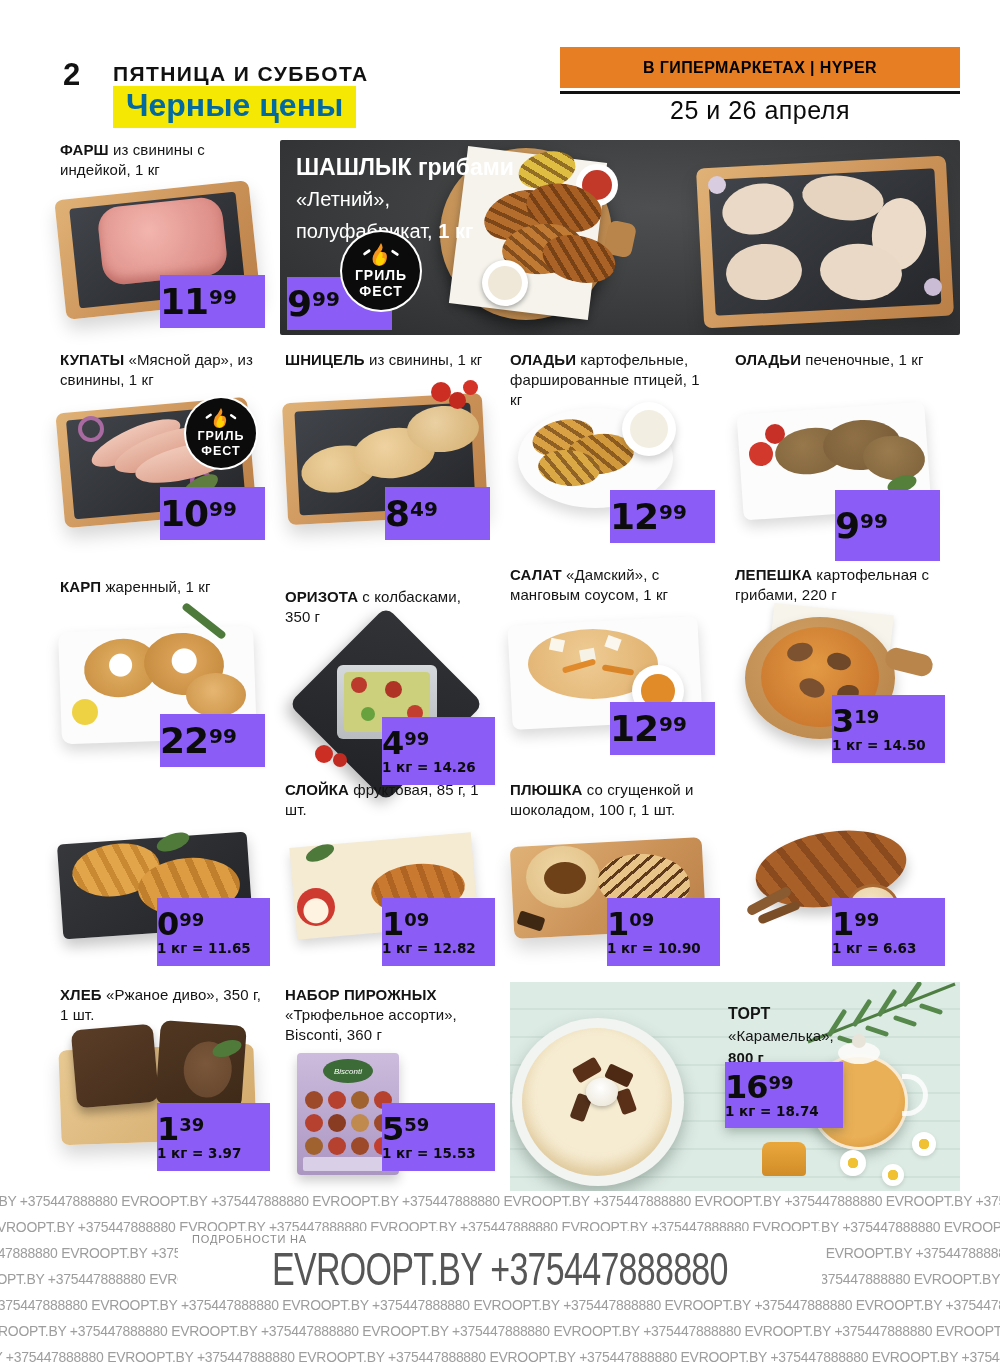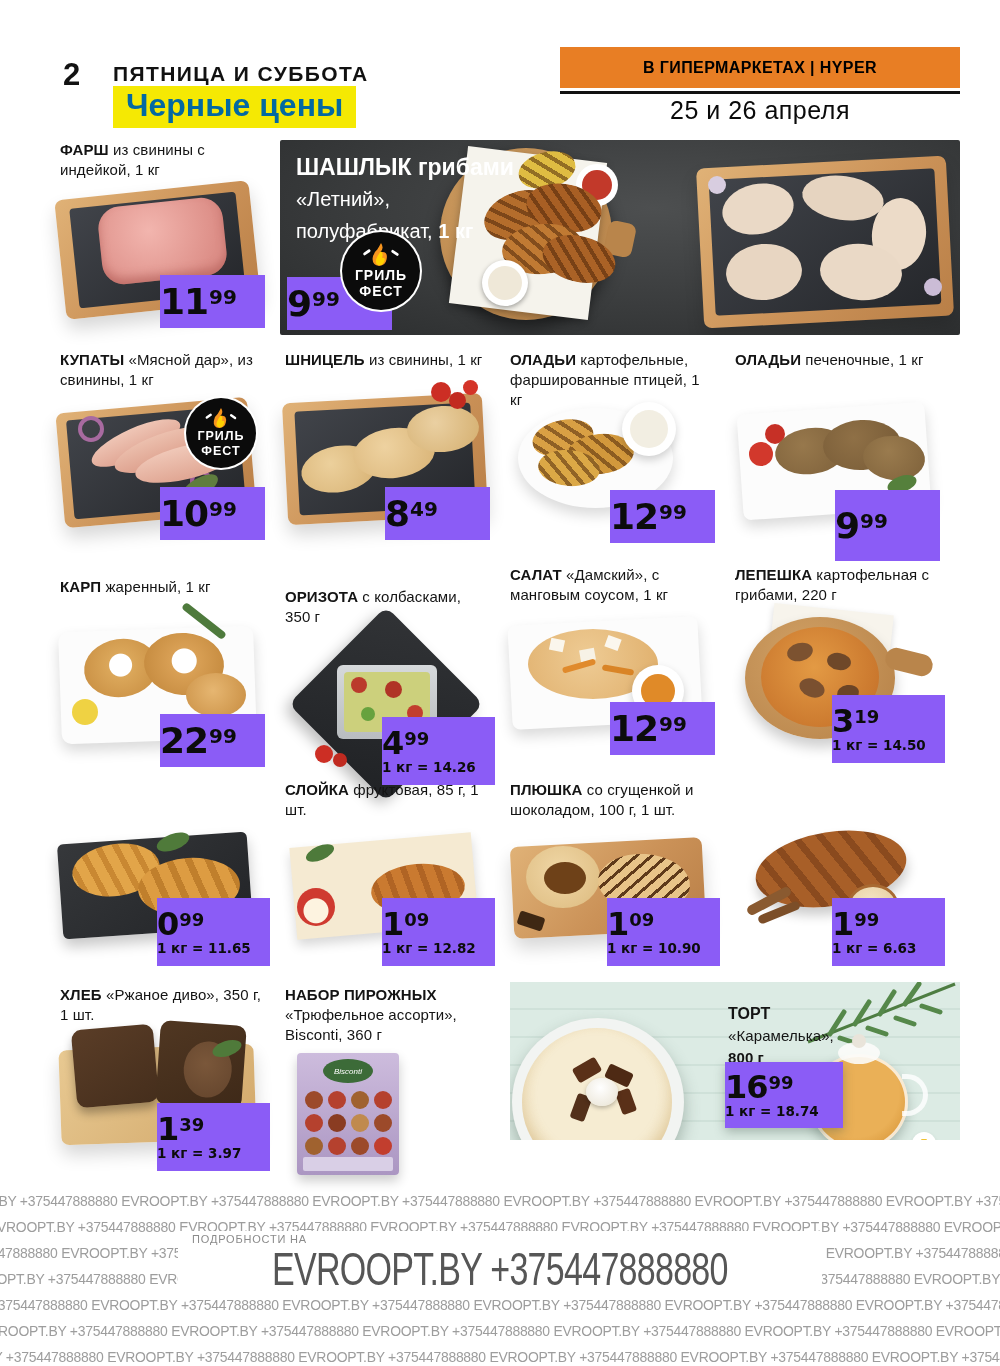--- a/index.html
+++ b/index.html
@@ -347,23 +347,27 @@
       <div class="blob" style="left:31px;top:61px;width:18px;height:18px;background:#8a3c22"></div>
       <div class="blob" style="left:54px;top:61px;width:18px;height:18px;background:#c08a4e"></div>
       <div class="blob" style="left:77px;top:61px;width:18px;height:18px;background:#9c4a2a"></div>
       <div class="blob" style="left:8px;top:84px;width:18px;height:18px;background:#a0622f"></div>
       <div class="blob" style="left:31px;top:84px;width:18px;height:18px;background:#b5412e"></div>
       <div class="blob" style="left:54px;top:84px;width:18px;height:18px;background:#9c4a2a"></div>
       <div class="blob" style="left:77px;top:84px;width:18px;height:18px;background:#c23e2e"></div>
       <div class="abs" style="left:6px;bottom:4px;width:90px;height:14px;background:#d9cfe6;border-radius:2px"></div>
     </div>
   </div>
-</section>
-
-<section class="cake-cell" style="left:510px;top:982px;width:450px;height:158px">
+  <div class="price big" style="left:97px;top:118px;width:113px;height:68px">
+    <div><span class="pi">5</span><span class="ps">59</span></div>
+    <div class="unit">1 кг = 15.53</div>
+  </div>
+</section>
+
+<section class="cake-cell" style="left:510px;top:982px;width:450px;height:209px">
   <div class="photo">
 
     <svg class="abs" style="left:290px;top:-4px" width="160" height="74" viewBox="0 0 160 74">
       <line x1="8" y1="64" x2="155" y2="6" stroke="#4e7d42" stroke-width="3"></line>
       <g stroke="#55884a" stroke-width="5" stroke-linecap="round">
         <line x1="30" y1="56" x2="44" y2="34"></line>
           <line x1="55" y1="46" x2="69" y2="24"></line>
         <line x1="80" y1="36" x2="94" y2="14"></line>
           <line x1="105" y1="26" x2="119" y2="6"></line>
         <line x1="40" y1="60" x2="58" y2="66"></line>

